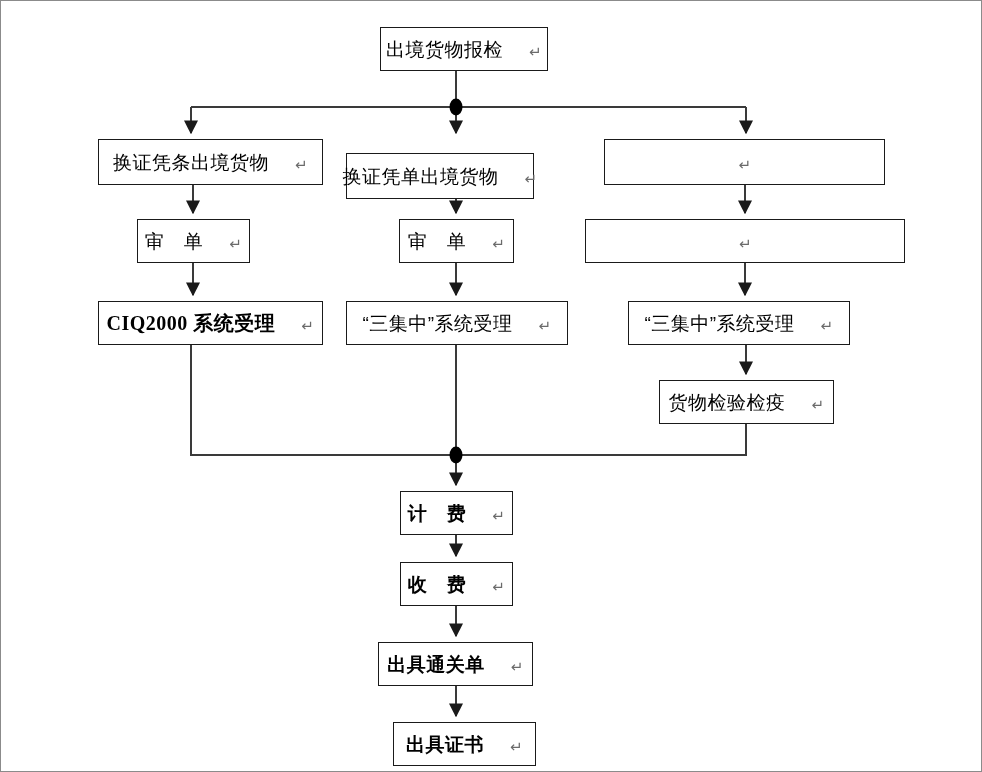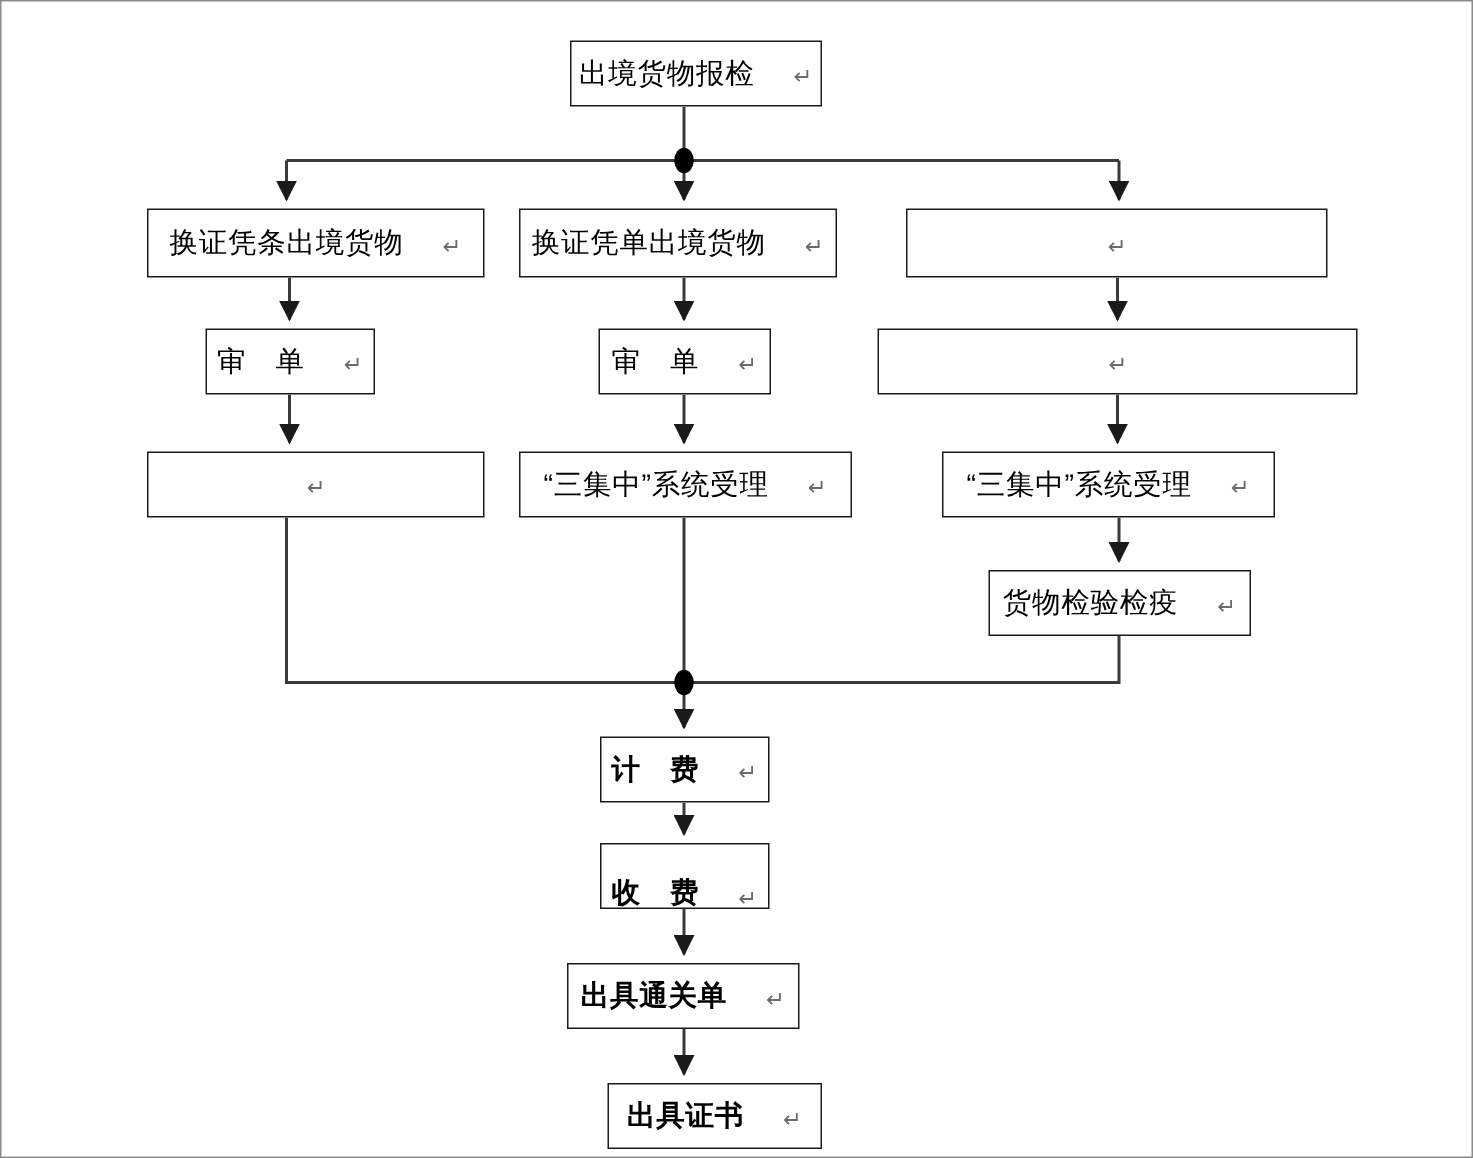--- a/index.html
+++ b/index.html
@@ -113,21 +113,21 @@
   <div class="node" style="left:379px; top:26px; width:168px; height:44px;">
     <span class="lbl">出境货物报检</span>
       <span class="pilcrow">↵</span>
   </div>
 
   <div class="node" style="left:97px; top:138px; width:225px; height:46px;">
     <span class="lbl">换证凭条出境货物</span>
       <span class="pilcrow">↵</span>
   </div>
 
-  <div class="node" style="left:345px; top:138px; width:212px; height:46px;">
+  <div class="node" style="left:345px; top:152px; width:188px; height:46px;">
     <span class="lbl">换证凭单出境货物</span>
       <span class="pilcrow">↵</span>
   </div>
 
   <div class="node" style="left:603px; top:138px; width:281px; height:46px;">
       <span class="pilcrow">↵</span>
   </div>
 
   <div class="node" style="left:136px; top:218px; width:113px; height:44px;">
     <span class="lbl">审　单</span>
@@ -137,20 +137,21 @@
   <div class="node" style="left:398px; top:218px; width:115px; height:44px;">
     <span class="lbl">审　单</span>
       <span class="pilcrow">↵</span>
   </div>
 
   <div class="node" style="left:584px; top:218px; width:320px; height:44px;">
       <span class="pilcrow">↵</span>
   </div>
 
   <div class="node serifnum" style="left:97px; top:300px; width:225px; height:44px;">
+    <span class="lbl">CIQ2000 系统受理</span>
       <span class="pilcrow">↵</span>
   </div>
 
   <div class="node" style="left:345px; top:300px; width:222px; height:44px;">
     <span class="lbl">“三集中”系统受理</span>
       <span class="pilcrow">↵</span>
   </div>
 
   <div class="node" style="left:627px; top:300px; width:222px; height:44px;">
     <span class="lbl">“三集中”系统受理</span>
@@ -160,28 +161,28 @@
   <div class="node" style="left:658px; top:379px; width:175px; height:44px;">
     <span class="lbl">货物检验检疫</span>
       <span class="pilcrow">↵</span>
   </div>
 
   <div class="node bold" style="left:399px; top:490px; width:113px; height:44px;">
     <span class="lbl">计　费</span>
       <span class="pilcrow">↵</span>
   </div>
 
-  <div class="node bold" style="left:399px; top:561px; width:113px; height:44px;align-items:flex-end;">
+  <div class="node bold" style="left:399px; top:561px; width:113px; height:44px;">
     <span class="lbl">收　费</span>
       <span class="pilcrow">↵</span>
   </div>
 
   <div class="node bold" style="left:377px; top:641px; width:155px; height:44px;">
     <span class="lbl">出具通关单</span>
       <span class="pilcrow">↵</span>
   </div>
 
-  <div class="node bold" style="left:392px; top:721px; width:143px; height:44px;margin-left:12px;">
+  <div class="node bold" style="left:392px; top:721px; width:143px; height:44px;">
     <span class="lbl">出具证书</span>
       <span class="pilcrow">↵</span>
   </div>
 
 </div>
 
 </body></html>

